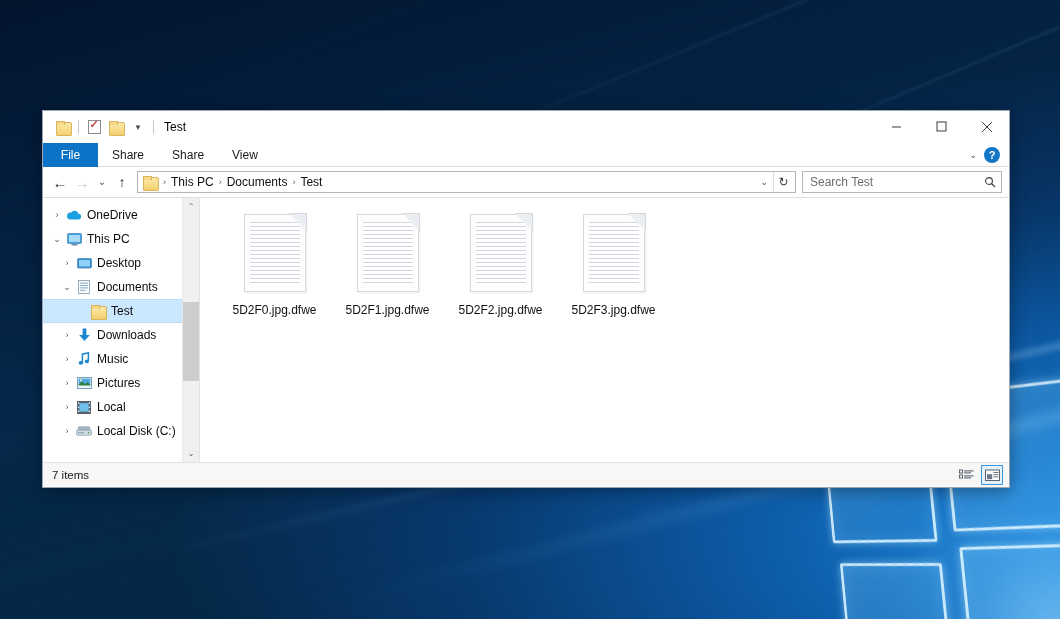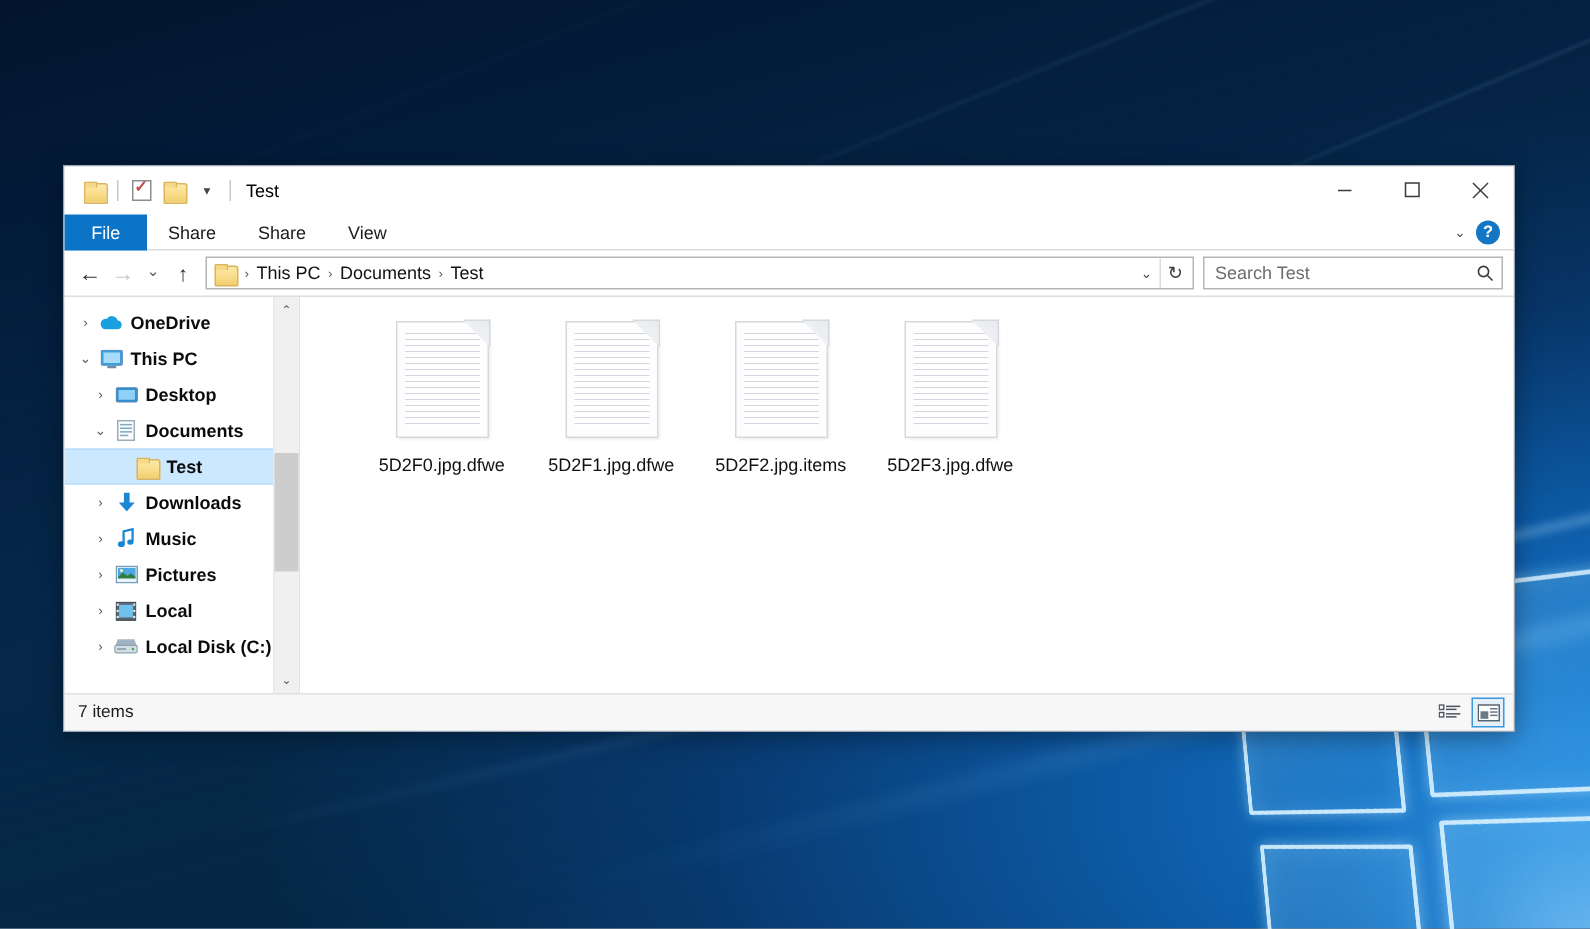--- a/index.html
+++ b/index.html
@@ -313,21 +313,21 @@
     font-size: 9px;
     color: #5a5a5a;
     line-height: 1;
   }
   .nav-chevron.none { color: transparent; }
   .nav-icon {
     width: 18px; flex: 0 0 18px;
     display: flex; align-items: center; justify-content: center;
     margin-right: 4px;
   }
-  .nav-label { font-size: 12px; font-weight: bold; }
+  .nav-label { font-size: 12px; }
 
   .ind-0 { padding-left: 6px; }
   .ind-1 { padding-left: 16px; }
   .ind-2 { padding-left: 30px; }
 
   
   .navscroll {
     position: absolute;
     right: 0; top: 0; bottom: 0;
     width: 17px;
@@ -349,21 +349,21 @@
     left: 0; width: 17px;
     top: 38%;
     height: 34%;
     background: #cdcdcd;
   }
 
   
   .content {
     flex: 1 1 auto;
     background: #ffffff;
-    padding: 12px 10px 0 38px;
+    padding: 12px 10px 0 18px;
     overflow: hidden;
   }
   .filegrid {
     display: flex;
     flex-wrap: wrap;
     gap: 0px;
   }
   .file-item {
     width: 113px;
     display: flex;
@@ -720,21 +720,21 @@
           </div>
 
           <div class="file-item">
             <div class="doc-icon">
               <div class="doc-page">
                   <div class="doc-lines"></div>
                 </div>
               <div class="doc-fold"></div>
               <div class="doc-fold-edge"></div>
             </div>
-            <div class="file-name">5D2F2.jpg.items</div>
+            <div class="file-name">5D2F2.jpg.dfwe</div>
           </div>
 
           <div class="file-item">
             <div class="doc-icon">
               <div class="doc-page">
                   <div class="doc-lines"></div>
                 </div>
               <div class="doc-fold"></div>
               <div class="doc-fold-edge"></div>
             </div>

